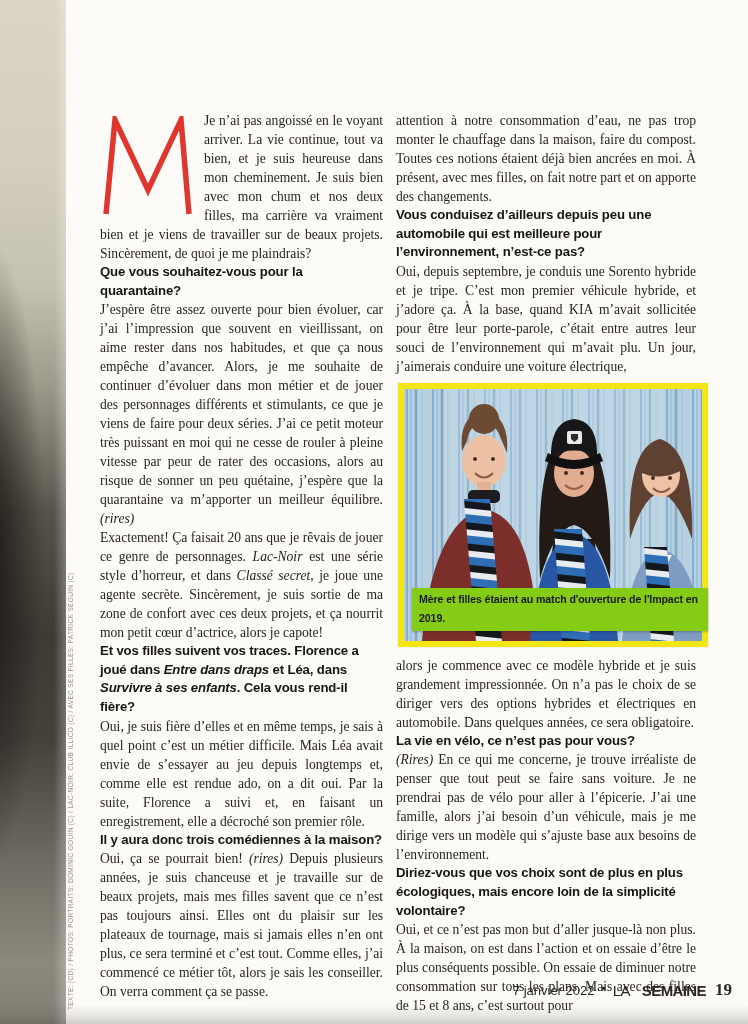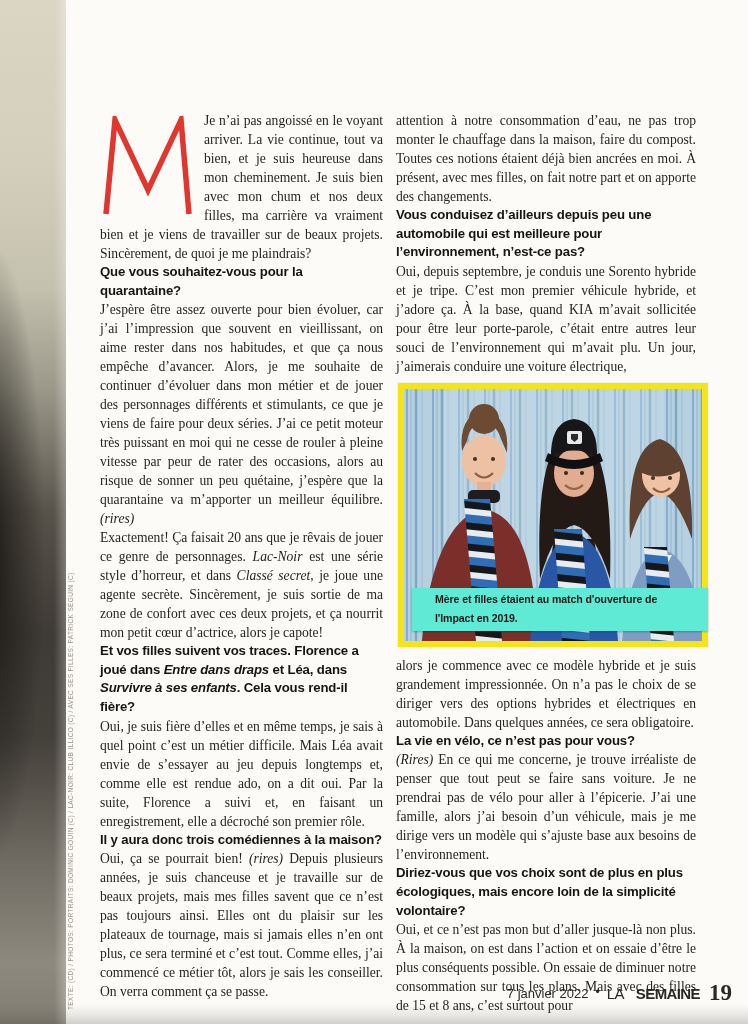--- a/index.html
+++ b/index.html
@@ -28,32 +28,32 @@
   .q{font-family:"Liberation Sans",sans-serif;font-weight:700;font-size:13.2px;
      line-height:18.6px;color:#171514;letter-spacing:-.15px;}
   .a{text-align:justify;hyphens:auto;-webkit-hyphens:auto;}
   .q .i,.a .i{font-style:italic;}
   .dropcap{float:left;width:94px;height:100px;margin:5px 10px 0 0;}
   .dropcap svg{display:block;}
   
   .photo{margin:7px 0 9px 2px;padding:0;width:310px;position:relative;}
   .photo-frame{background:#f4e516;padding:6px;box-shadow:0 0 0 1px rgba(0,0,0,.04);}
   .photo-frame svg{display:block;width:298px;height:252px;background:#b7d0e0;}
-  .photo-caption{position:absolute;left:14px;bottom:16px;background:#5eead4;
-    padding:2px 23px 3px;font-family:"Liberation Sans",sans-serif;font-weight:700;
+  .photo-caption{position:absolute;left:14px;bottom:16px;background:#84cc16;
+    padding:2px 7px 3px;font-family:"Liberation Sans",sans-serif;font-weight:700;
     font-size:10.6px;color:#1b1918;letter-spacing:-.1px;box-shadow:0 1px 2px rgba(0,0,0,.25);}
   
   .footer{position:absolute;right:16px;top:980px;display:flex;align-items:center;
     font-family:"Liberation Sans",sans-serif;color:#2a2724;}
   .footer .date{font-size:13px;}
   .footer .sep{margin:0 7px;font-size:12px;position:relative;top:-1px;}
   .footer .logo{font-size:15px;letter-spacing:-.6px;text-transform:uppercase;}
   .footer .logo .la{font-weight:400;}
   .footer .logo .semaine{font-weight:800;margin-left:12px;}
-  .footer .pagenum{font-family:"Liberation Serif",serif;font-weight:700;font-size:23px;
+  .footer .pagenum{font-family:"Liberation Serif",serif;font-weight:700;font-size:17px;
     margin-left:9px;}
 </style>
 </head>
 <body>
 
 <div class="page">
 
   <div class="page-strip"></div>
 
   <div class="credits">TEXTE: (CD) / PHOTOS: PORTRAITS: DOMINIC GOUIN (C) / LAC-NOIR: CLUB ILLICO (C) / AVEC SES FILLES: PATRICK SÉGUIN (C)</div>

